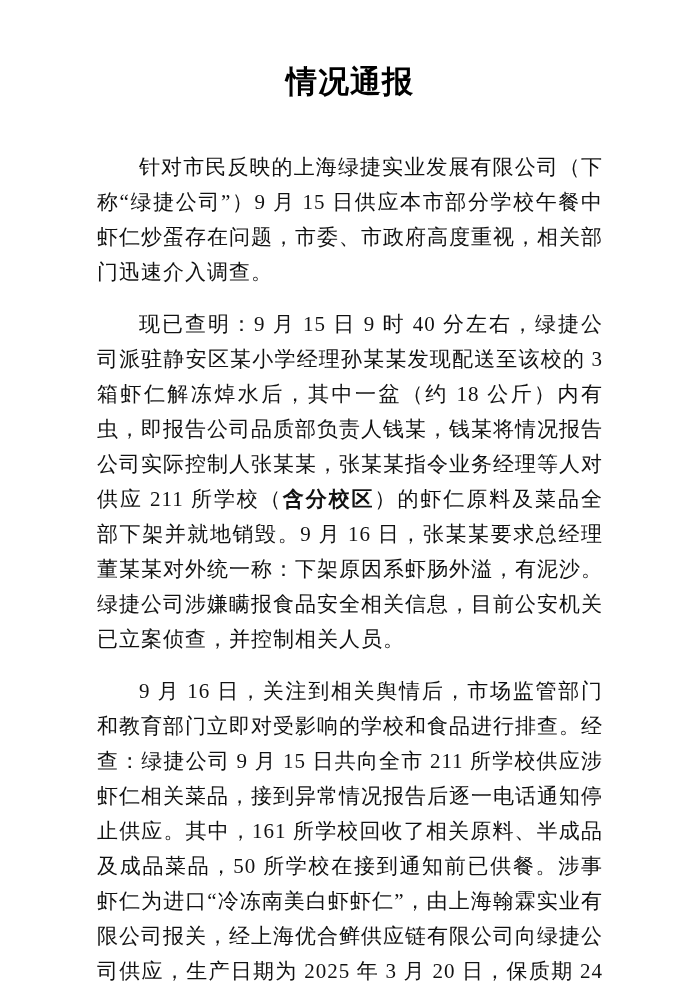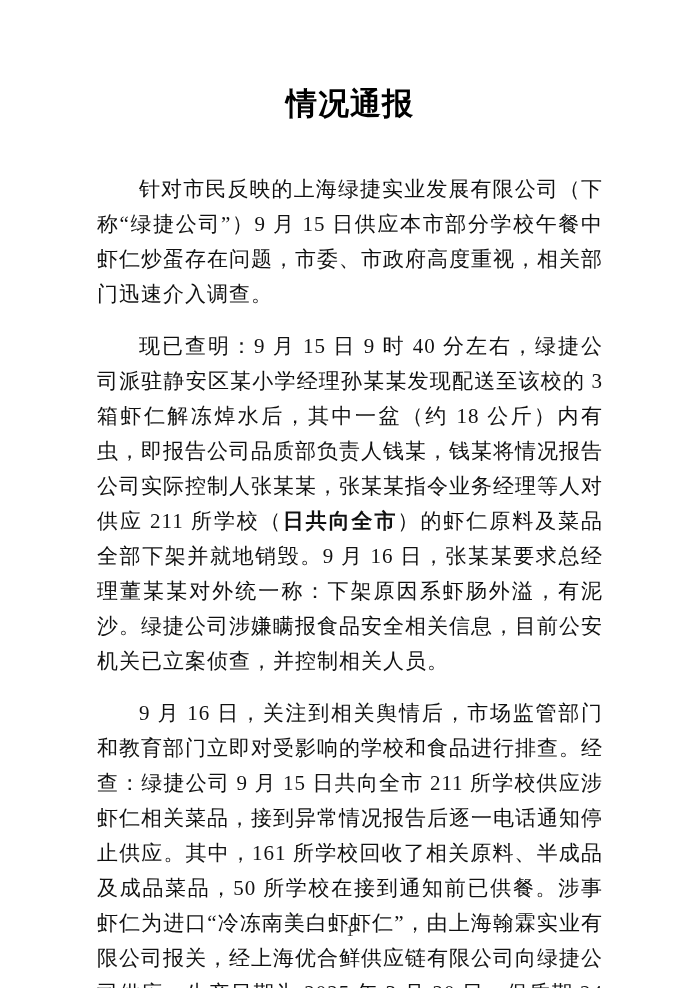--- a/index.html
+++ b/index.html
@@ -12,21 +12,21 @@
     width: 700px;
     height: 988px;
     margin: 0 auto;
     background: #ffffff;
     color: #111111;
     font-family: "Liberation Serif", "DejaVu Serif", serif;
     overflow: hidden;
   }
   .doc-title {
     margin: 0;
-    padding-top: 83px;
+    padding-top: 61px;
     text-align: center;
     font-size: 31px;
     font-weight: bold;
     letter-spacing: 1px;
     color: #000000;
   }
   .doc-body {
     width: 540px;
     margin: 47px auto 0 auto;
     font-size: 21px;
@@ -54,18 +54,18 @@
   }
 </style>
 </head>
 <body>
 
 <div class="page">
   <h1 class="doc-title">情况通报</h1>
 
   <div class="doc-body">
     <p><span>针对市民反映的上海绿捷实业发展有限公司（下称“绿捷公司”）9 月 15 日供应本市部分学校午餐中虾仁炒蛋存在问题，市委、市政府高度重视，相关部门迅速介入调查。</span></p>
-    <p><span>现已查明：9 月 15 日 9 时 40 分左右，绿捷公司派驻静安区某小学经理孙某某发现配送至该校的 3 箱虾仁解冻焯水后，其中一盆（约 18 公斤）内有虫，即报告公司品质部负责人钱某，钱某将情况报告公司实际控制人张某某，张某某指令业务经理等人对供应 211 所学校（</span><span class="bold">日共向全市</span><span>）的虾仁原料及菜品全部下架并就地销毁。9 月 16 日，张某某要求总经理董某某对外统一称：下架原因系虾肠外溢，有泥沙。绿捷公司涉嫌瞒报食品安全相关信息，目前公安机关已立案侦查，并控制相关人员。</span></p>
+    <p><span>现已查明：9 月 15 日 9 时 40 分左右，绿捷公司派驻静安区某小学经理孙某某发现配送至该校的 3 箱虾仁解冻焯水后，其中一盆（约 18 公斤）内有虫，即报告公司品质部负责人钱某，钱某将情况报告公司实际控制人张某某，张某某指令业务经理等人对供应 211 所学校（</span><span class="bold">含分校区</span><span>）的虾仁原料及菜品全部下架并就地销毁。9 月 16 日，张某某要求总经理董某某对外统一称：下架原因系虾肠外溢，有泥沙。绿捷公司涉嫌瞒报食品安全相关信息，目前公安机关已立案侦查，并控制相关人员。</span></p>
     <p><span>9 月 16 日，关注到相关舆情后，市场监管部门和教育部门立即对受影响的学校和食品进行排查。经查：绿捷公司 9 月 15 日共向全市 211 所学校供应涉虾仁相关菜品，接到异常情况报告后逐一电话通知停止供应。其中，161 所学校回收了相关原料、半成品及成品菜品，50 所学校在接到通知前已供餐。涉事虾仁为进口“冷冻南美白虾虾仁”，由上海翰霖实业有限公司报关，经上海优合鲜供应链有限公司向绿捷公司供应，生产日期为 2025 年 3 月 20 日，保质期 24 个月，</span></p>
   </div>
 
   <div class="page-footer">1</div>
 </div>
 
 </body></html>

